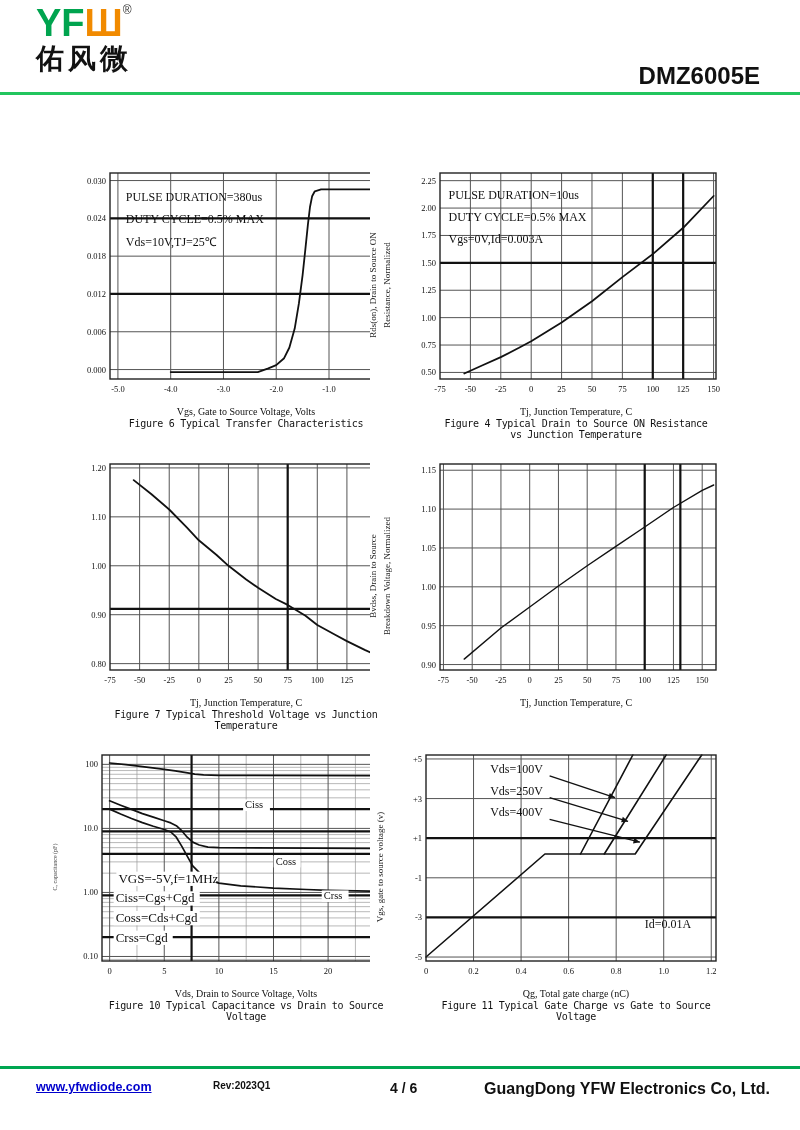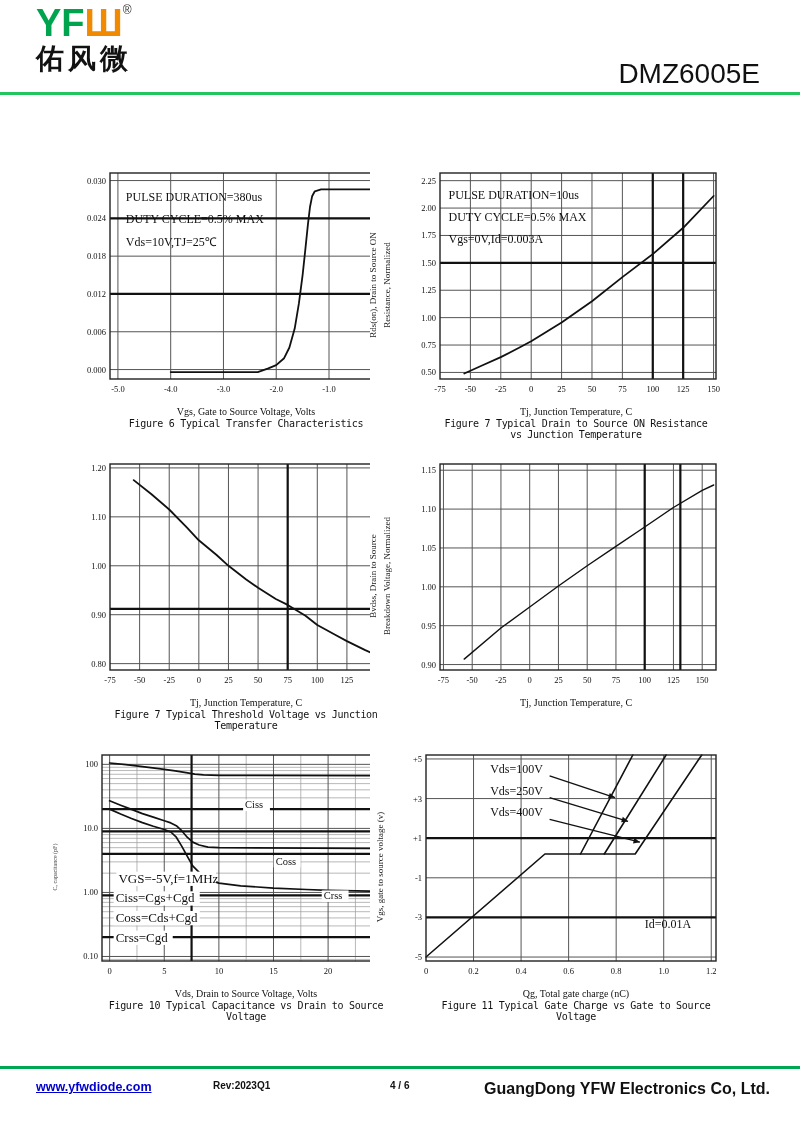--- a/index.html
+++ b/index.html
@@ -5,21 +5,21 @@
   html,body{margin:0;padding:0;background:#fff;}
   body{width:800px;height:1130px;position:relative;font-family:"Liberation Serif",serif;color:#111;overflow:hidden;}
   
   .header{height:92px;border-bottom:3px solid #22c55e;position:relative;}
   .logo{position:absolute;left:36px;top:4px;}
   .logo-top{font-family:"Liberation Sans",sans-serif;font-weight:800;font-size:38px;line-height:1.0;}
   .logo-yf{color:#00a44f;}
   .logo-sha{color:#f18a00;}
   .logo-reg{font-size:12px;vertical-align:top;color:#333;font-weight:400;}
   .logo-cn{font-family:"Liberation Sans",sans-serif;font-weight:900;font-size:28px;letter-spacing:4px;margin-top:-2px;}
-  .partnum{position:absolute;right:40px;bottom:2px;font-family:"Liberation Sans",sans-serif;font-weight:normal;font-size:28px;text-align:right;}
+  .partnum{position:absolute;right:40px;bottom:2px;font-family:"Liberation Sans",sans-serif;font-weight:bold;font-size:24px;text-align:right;}
   
   .charts{padding:70px 0 0 30px;display:grid;grid-template-columns:340px 430px;row-gap:16px;}
   .figcell{display:block;}
   .c1{padding-left:32px;}
   .c1b{padding-left:20px;}
   .plotrow{display:flex;align-items:stretch;}
   .rotbox{position:relative;flex:0 0 auto;}
   .rot{position:absolute;top:50%;left:50%;transform:translate(-50%,-50%) rotate(-90deg);white-space:nowrap;text-align:center;font-size:9px;line-height:1.55;color:#222;}
   .rot.tiny{font-size:6px;color:#444;}
   svg text{font-family:"Liberation Serif",serif;fill:#111;}
@@ -27,21 +27,21 @@
   .cap{width:336px;box-sizing:border-box;padding-left:32px;text-align:center;font-size:10px;font-family:"DejaVu Sans Mono",monospace;letter-spacing:-0.3px;margin-top:1px;}
   .cap + .cap{margin-top:0;}
   .cap:empty{display:none;}
   .c2 .axis-x,.c2 .cap{margin-left:22px;}
   .haslbl .axis-x,.haslbl .cap{margin-left:12px;}
   
   .footline{position:absolute;top:1066px;left:0;width:800px;border-top:3px solid #00a651;}
   .footer{position:absolute;top:1080px;left:0;width:800px;height:20px;font-family:"Liberation Sans",sans-serif;font-weight:bold;}
   .f-site{position:absolute;left:36px;font-size:12.5px;color:#0000cc;text-decoration:underline;}
   .f-rev{position:absolute;left:213px;font-size:10px;color:#111;}
-  .f-page{position:absolute;left:390px;font-size:10px;color:#111;}
+  .f-page{position:absolute;left:390px;font-size:14px;color:#111;}
   .f-co{position:absolute;right:30px;font-size:16px;color:#111;}
 </style>
 </head>
 <body>
 
 <div class="header">
   <div class="logo">
     <div class="logo-top"><span class="logo-yf">YF</span><span class="logo-sha">Ш</span><span class="logo-reg">®</span></div>
     <div class="logo-cn">佑风微</div>
   </div>
@@ -138,21 +138,21 @@
           <text x="44" y="183.03191489361703" text-anchor="end" font-size="8.5">0.75</text>
           <text x="44" y="155.63829787234042" text-anchor="end" font-size="8.5">1.00</text>
           <text x="44" y="128.24468085106383" text-anchor="end" font-size="8.5">1.25</text>
           <text x="44" y="100.85106382978722" text-anchor="end" font-size="8.5">1.50</text>
           <text x="44" y="73.45744680851061" text-anchor="end" font-size="8.5">1.75</text>
           <text x="44" y="46.06382978723403" text-anchor="end" font-size="8.5">2.00</text>
           <text x="44" y="18.670212765957416" text-anchor="end" font-size="8.5">2.25</text>
         </svg>
     </div>
     <div class="axis-x">Tj, Junction Temperature, C</div>
-    <div class="cap">Figure 7  Typical Drain to Source ON Resistance</div>
+    <div class="cap">Figure 4  Typical Drain to Source ON Resistance</div>
     <div class="cap">vs Junction Temperature</div>
   </div>
 
   <div class="figcell c1">
     <div class="plotrow">
       <svg width="336" height="240">
           <line x1="77.61373390557941" x2="77.61373390557941" y1="8" y2="214" stroke="#555" stroke-width="1"></line>
           <line x1="107.2274678111588" x2="107.2274678111588" y1="8" y2="214" stroke="#555" stroke-width="1"></line>
           <line x1="136.8412017167382" x2="136.8412017167382" y1="8" y2="214" stroke="#555" stroke-width="1"></line>
           <line x1="166.4549356223176" x2="166.4549356223176" y1="8" y2="214" stroke="#555" stroke-width="1"></line>

